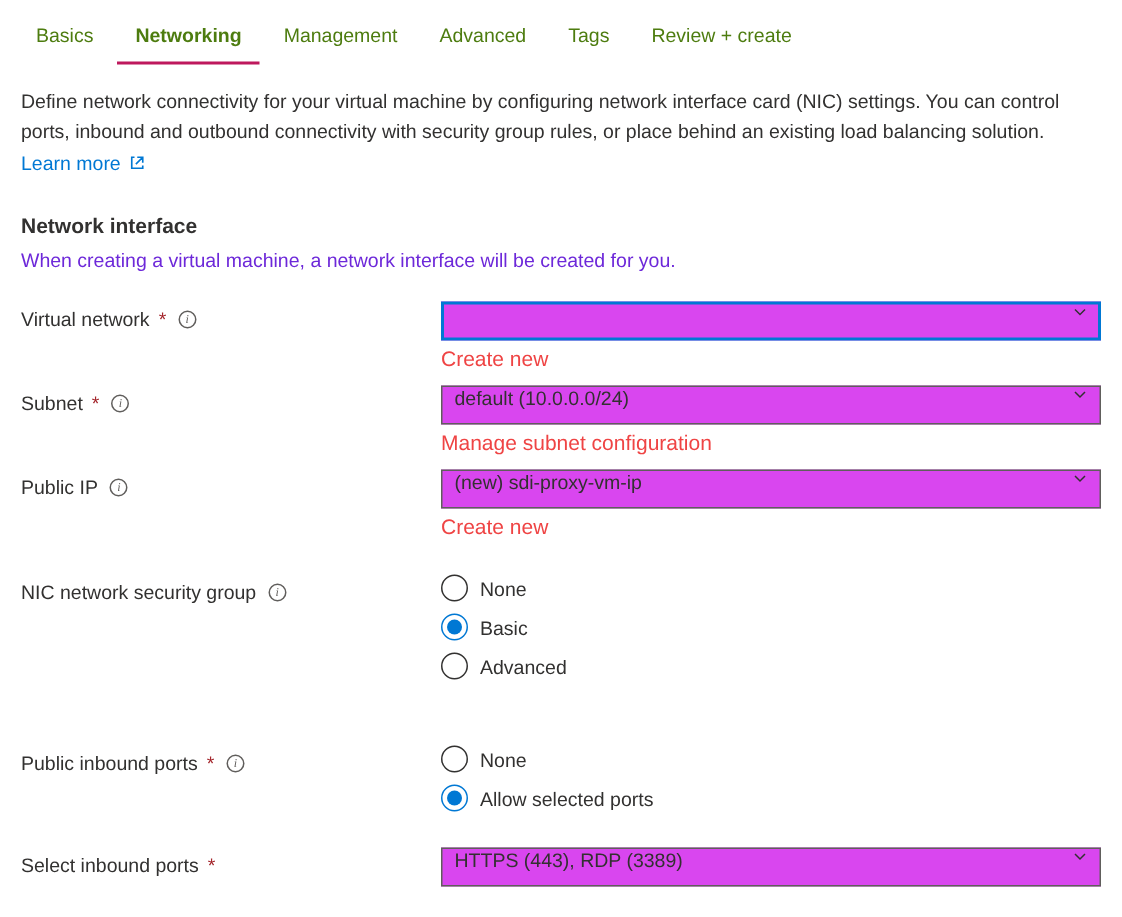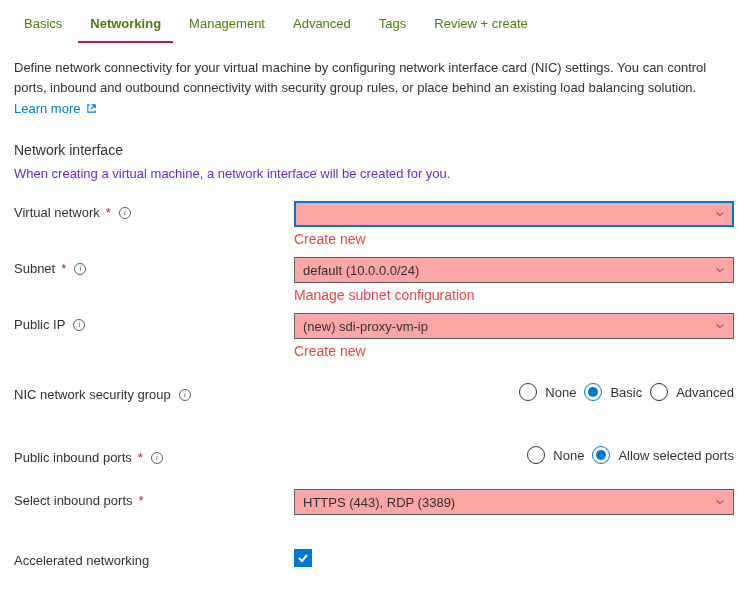--- a/index.html
+++ b/index.html
@@ -36,21 +36,21 @@
       color: #323130;
       line-height: 1.5;
       margin-bottom: 4px;
     }
     .link {
       color: #0078d4;
       cursor: pointer;
     }
     .link svg { vertical-align: -1px; margin-left: 2px; }
     .section-title {
-      font-weight: 400;
+      font-weight: 700;
       font-size: 14px;
       margin-top: 26px;
       margin-bottom: 8px;
     }
     .section-sub {
       color: #6d28d9;
       margin-bottom: 20px;
     }
     .form-row {
       display: flex;
@@ -84,47 +84,46 @@
     }
     .control-col {
       flex: 1;
       max-width: 450px;
     }
     .dropdown {
       width: 100%;
       height: 26px;
       border: 1px solid #605e5c;
       display: flex;
-      align-items: center;
+      align-items: flex-start;
       justify-content: space-between;
       padding: 0 8px;
       cursor: pointer;
-      background: #fca5a5;
+      background: #d946ef;
     }
     .dropdown.focus {
       border: 2px solid #0078d4;
       height: 26px;
       padding: 0 7px;
     }
     .chevron {
       width: 10px;
       height: 10px;
     }
     .sub-link {
       color: #ef4444;
       font-size: 14px;
       cursor: pointer;
       margin-top: 4px;
       display: inline-block;
     }
     .radio-group {
       display: flex;
-      flex-direction: row;
+      flex-direction: column;
       gap: 8px;
-      justify-content: flex-end;
     }
     .radio-item {
       display: flex;
       align-items: center;
       gap: 8px;
       cursor: pointer;
     }
     .radio-outer {
       width: 18px;
       height: 18px;

